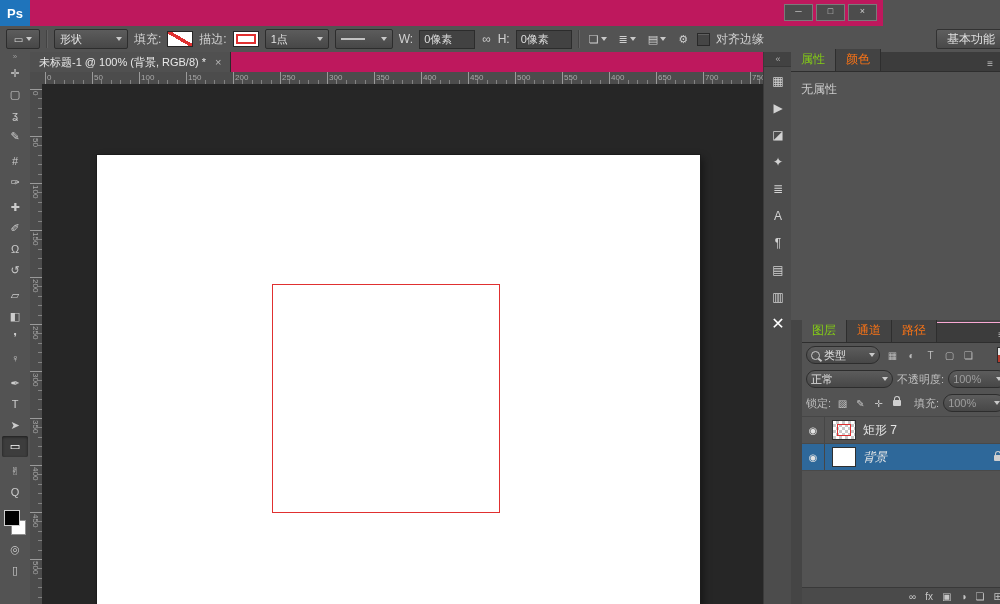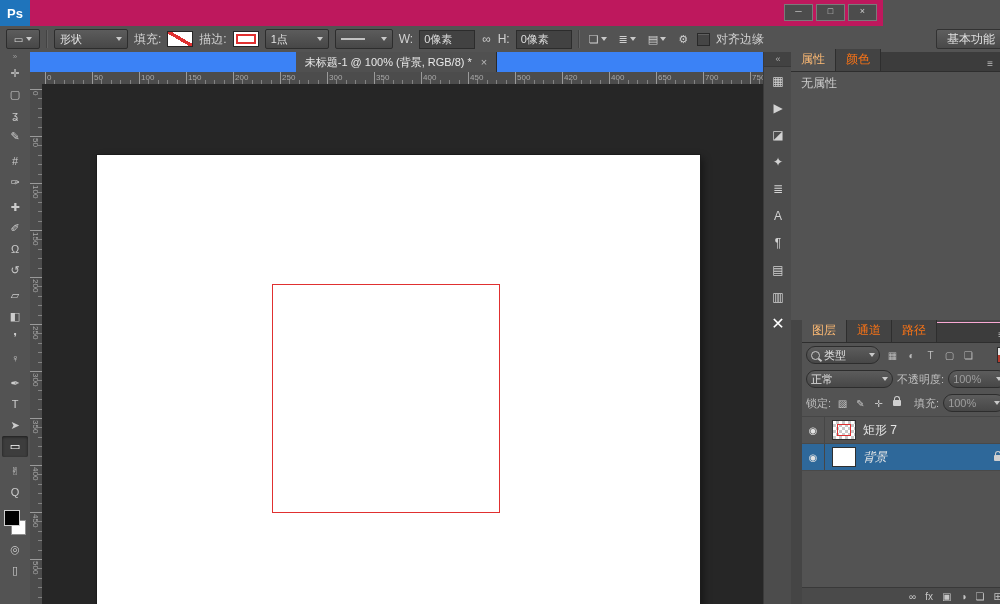--- a/index.html
+++ b/index.html
@@ -50,22 +50,22 @@
         font-size:11px;line-height:1;color:#cccccc;}
   .tool.gap{margin-top:4px;}
   .tool.selected{background:#3d3d3d;border-radius:2px;box-shadow:inset 0 1px 3px rgba(0,0,0,.55);color:#fff;}
   #colorwells{position:relative;width:24px;height:25px;margin-top:7px;}
   .bgwell{position:absolute;right:1px;bottom:0;width:13px;height:13px;background:#fff;border:1px solid #8e8e8e;}
   .fgwell{position:absolute;left:1px;top:0;width:14px;height:14px;background:#000;border:1px solid #cfcfcf;}
   #toolbar-bottom{display:flex;flex-direction:column;align-items:center;margin-top:4px;}
 
   
   #docarea{position:absolute;left:30px;top:52px;width:733px;height:552px;background:#272727;}
-  #tabbar{position:absolute;left:0;top:0;width:100%;height:20px;background:#3b82f6;
-          border-bottom:1px solid #292929;display:flex;justify-content:center;}
+  #tabbar{position:absolute;left:0;top:0;width:100%;height:20px;background:#be185d;
+          border-bottom:1px solid #292929;display:flex;}
   #doctab{background:#505050;padding:0 9px;display:flex;align-items:center;gap:9px;
           font-size:11px;color:#e8e8e8;border-right:1px solid #2a2a2a;}
   #tabclose{color:#b8b8b8;font-size:11px;}
   #rulercorner{position:absolute;left:0;top:20px;width:12px;height:12px;background:#4c4c4c;
                border-right:1px solid #343434;border-bottom:1px solid #343434;}
   #ruler-h{position:absolute;left:12px;top:20px;width:721px;height:12px;overflow:hidden;
            background-color:#4c4c4c;border-bottom:1px solid #343434;
            background-image:repeating-linear-gradient(90deg,#9a9a9a 0 1px,transparent 1px 47px),
                             repeating-linear-gradient(90deg,#828282 0 1px,transparent 1px 9.4px);
            background-size:100% 100%,100% 4px;background-position:3px 0,3px 8px;background-repeat:no-repeat,no-repeat;}
@@ -87,24 +87,24 @@
   #dockstrip-header{height:14px;line-height:14px;text-align:center;color:#ababab;font-size:9px;
                     background:#424242;border-bottom:1px solid #383838;}
   .dock-icon{width:28px;height:27px;display:flex;align-items:center;justify-content:center;
              color:#d2d2d2;font-size:12px;}
   .dock-icon.big{color:#fff;font-size:16px;font-weight:bold;}
 
   
   #panels{position:absolute;left:791px;top:52px;width:209px;height:552px;background:#454545;}
   .panel-tabs{height:19px;background:#3c3c3c;display:flex;align-items:flex-end;border-bottom:1px solid #2e2e2e;}
   .ptab{padding:2px 10px 3px;font-size:12px;color:#f97316;background:#434343;border-right:1px solid #2e2e2e;}
-  .ptab.active{background:#535353;color:#fdba74;}
+  .ptab.active{background:#535353;color:#84cc16;}
   .panel-menu{margin-left:auto;color:#bdbdbd;font-size:10px;padding:0 7px 2px 0;}
   #props-panel{position:absolute;left:0;top:0;width:209px;height:268px;background:#535353;}
-  #props-content{padding:3px 10px;font-size:12px;color:#cccccc;}
+  #props-content{padding:9px 10px;font-size:12px;color:#cccccc;}
   #layers-panel{position:absolute;left:11px;top:270px;width:209px;height:282px;background:#535353;border-top:1px solid #f9a8d4;}
   .lp-row{display:flex;align-items:center;padding:3px 4px;gap:4px;}
   .lp-label{font-size:11px;color:#bfbfbf;white-space:nowrap;}
   .ob-select.small{height:16px;font-size:11px;padding:0 4px;gap:4px;border-radius:9px;}
   #type-select{width:64px;}
   #blend-select{width:82px;}
   #opacity-select,#fill-select{width:52px;color:#9d9d9d;}
   #filter-icons{display:flex;gap:2px;}
   .filter-btn{width:17px;height:16px;display:flex;align-items:center;justify-content:center;
               font-size:10px;color:#bdbdbd;}
@@ -249,21 +249,21 @@
         <span class="rlabel" style="left: 52px;">50</span>
         <span class="rlabel" style="left: 99px;">100</span>
         <span class="rlabel" style="left: 146px;">150</span>
         <span class="rlabel" style="left: 193px;">200</span>
         <span class="rlabel" style="left: 240px;">250</span>
         <span class="rlabel" style="left: 287px;">300</span>
         <span class="rlabel" style="left: 334px;">350</span>
         <span class="rlabel" style="left: 381px;">400</span>
         <span class="rlabel" style="left: 428px;">450</span>
         <span class="rlabel" style="left: 475px;">500</span>
-        <span class="rlabel" style="left: 522px;">420</span>
+        <span class="rlabel" style="left: 522px;">550</span>
         <span class="rlabel" style="left: 569px;">400</span>
         <span class="rlabel" style="left: 616px;">650</span>
         <span class="rlabel" style="left: 663px;">700</span>
         <span class="rlabel" style="left: 710px;">750</span>
       </div>
     <div id="ruler-v">
         <span class="rlabel-v" style="top: 7px;">0</span>
         <span class="rlabel-v" style="top: 54px;">50</span>
         <span class="rlabel-v" style="top: 101px;">100</span>
         <span class="rlabel-v" style="top: 148px;">150</span>

